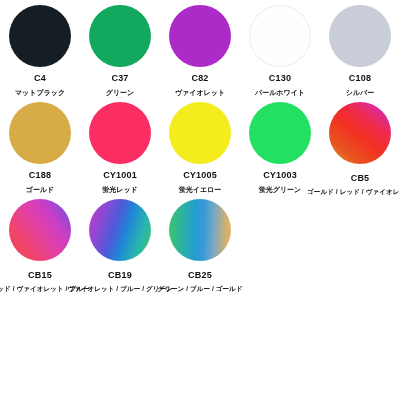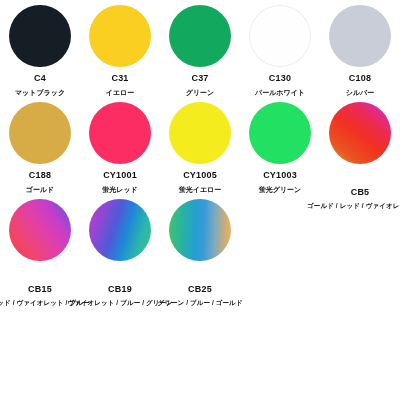--- a/index.html
+++ b/index.html
@@ -60,42 +60,42 @@
     line-height: 1;
     color: #111111;
     white-space: nowrap;
   }
   
   .row-grad .swatch-name {
     font-size: 6.5px;
     letter-spacing: 0.1px;
   }
   .row-grad .swatch-code {
-    margin-top: 24px;
+    margin-top: 10px;
   }
 </style>
 </head>
 <body>
 
 <div id="chart">
   <div class="swatch-grid" id="grid">
       <div class="swatch-cell">
         <div class="swatch-disc" style="background: rgb(21, 30, 36);"></div>
         <div class="swatch-code">C4</div>
         <div class="swatch-name">マットブラック</div>
       </div>
       <div class="swatch-cell">
-        <div class="swatch-disc" style="background: rgb(251, 206, 34);"></div>
-        <div class="swatch-code">C31</div>
-        <div class="swatch-name">イエロー</div>
-      </div>
-      <div class="swatch-cell">
         <div class="swatch-disc" style="background: rgb(18, 168, 94);"></div>
         <div class="swatch-code">C37</div>
         <div class="swatch-name">グリーン</div>
+      </div>
+      <div class="swatch-cell">
+        <div class="swatch-disc" style="background: rgb(172, 43, 200);"></div>
+        <div class="swatch-code">C82</div>
+        <div class="swatch-name">ヴァイオレット</div>
       </div>
       <div class="swatch-cell">
         <div class="swatch-disc clearish" style="background: rgb(254, 254, 254);"></div>
         <div class="swatch-code">C130</div>
         <div class="swatch-name">パールホワイト</div>
       </div>
       <div class="swatch-cell">
         <div class="swatch-disc" style="background: rgb(200, 205, 216);"></div>
         <div class="swatch-code">C108</div>
         <div class="swatch-name">シルバー</div>

